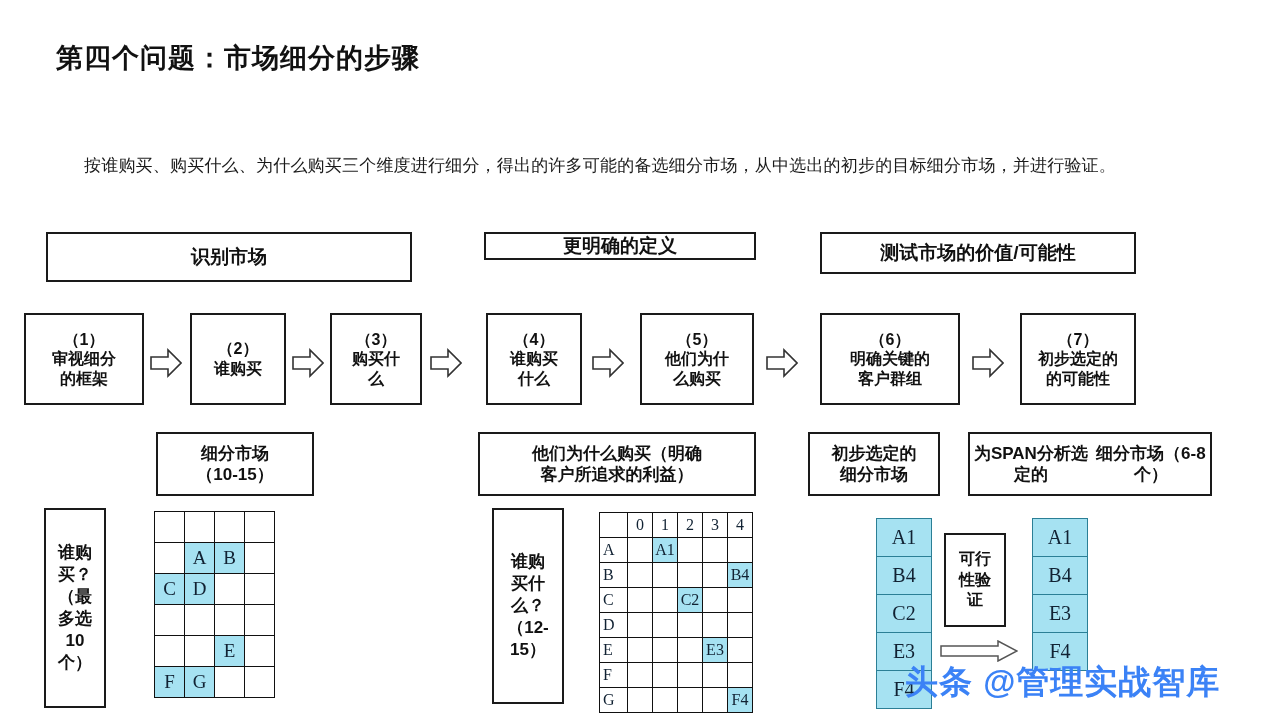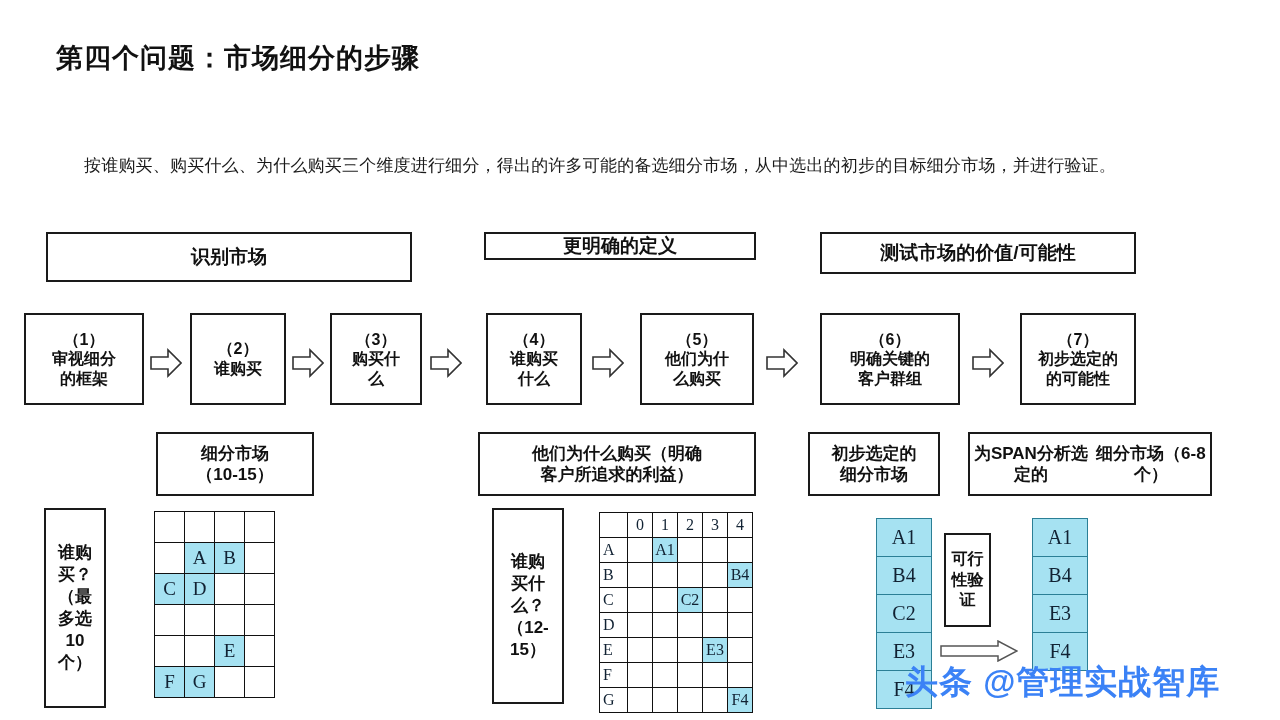--- a/index.html
+++ b/index.html
@@ -286,21 +286,21 @@
   </div>
 
 <div class="abs stack" id="stack-candidates" style="left:876px;top:519px;width:56px;">
     <div class="it" style="height: 37px;">A1</div>
     <div class="it" style="height: 37px;">B4</div>
     <div class="it" style="height: 37px;">C2</div>
     <div class="it" style="height: 37px;">E3</div>
     <div class="it" style="height: 37px;">F4</div>
   </div>
 
-<div class="abs box sidebox" style="left:944px;top:533px;width:47px;height:94px;white-space:pre-line;font-size:16px;">可行
+<div class="abs box sidebox" style="left:944px;top:533px;width:62px;height:94px;white-space:pre-line;font-size:16px;">可行
 性验
 证</div>
 
 <div class="abs bigarrow" style="left:940px;top:640px;">
   <svg viewBox="0 0 78 22">
       <polygon points="1,6 58,6 58,1 77,11 58,21 58,16 1,16" fill="#ffffff" stroke="#555" stroke-width="1.5"></polygon>
     </svg>
 </div>
 
 <div class="abs stack" id="stack-validated" style="left:1032px;top:519px;width:56px;">

